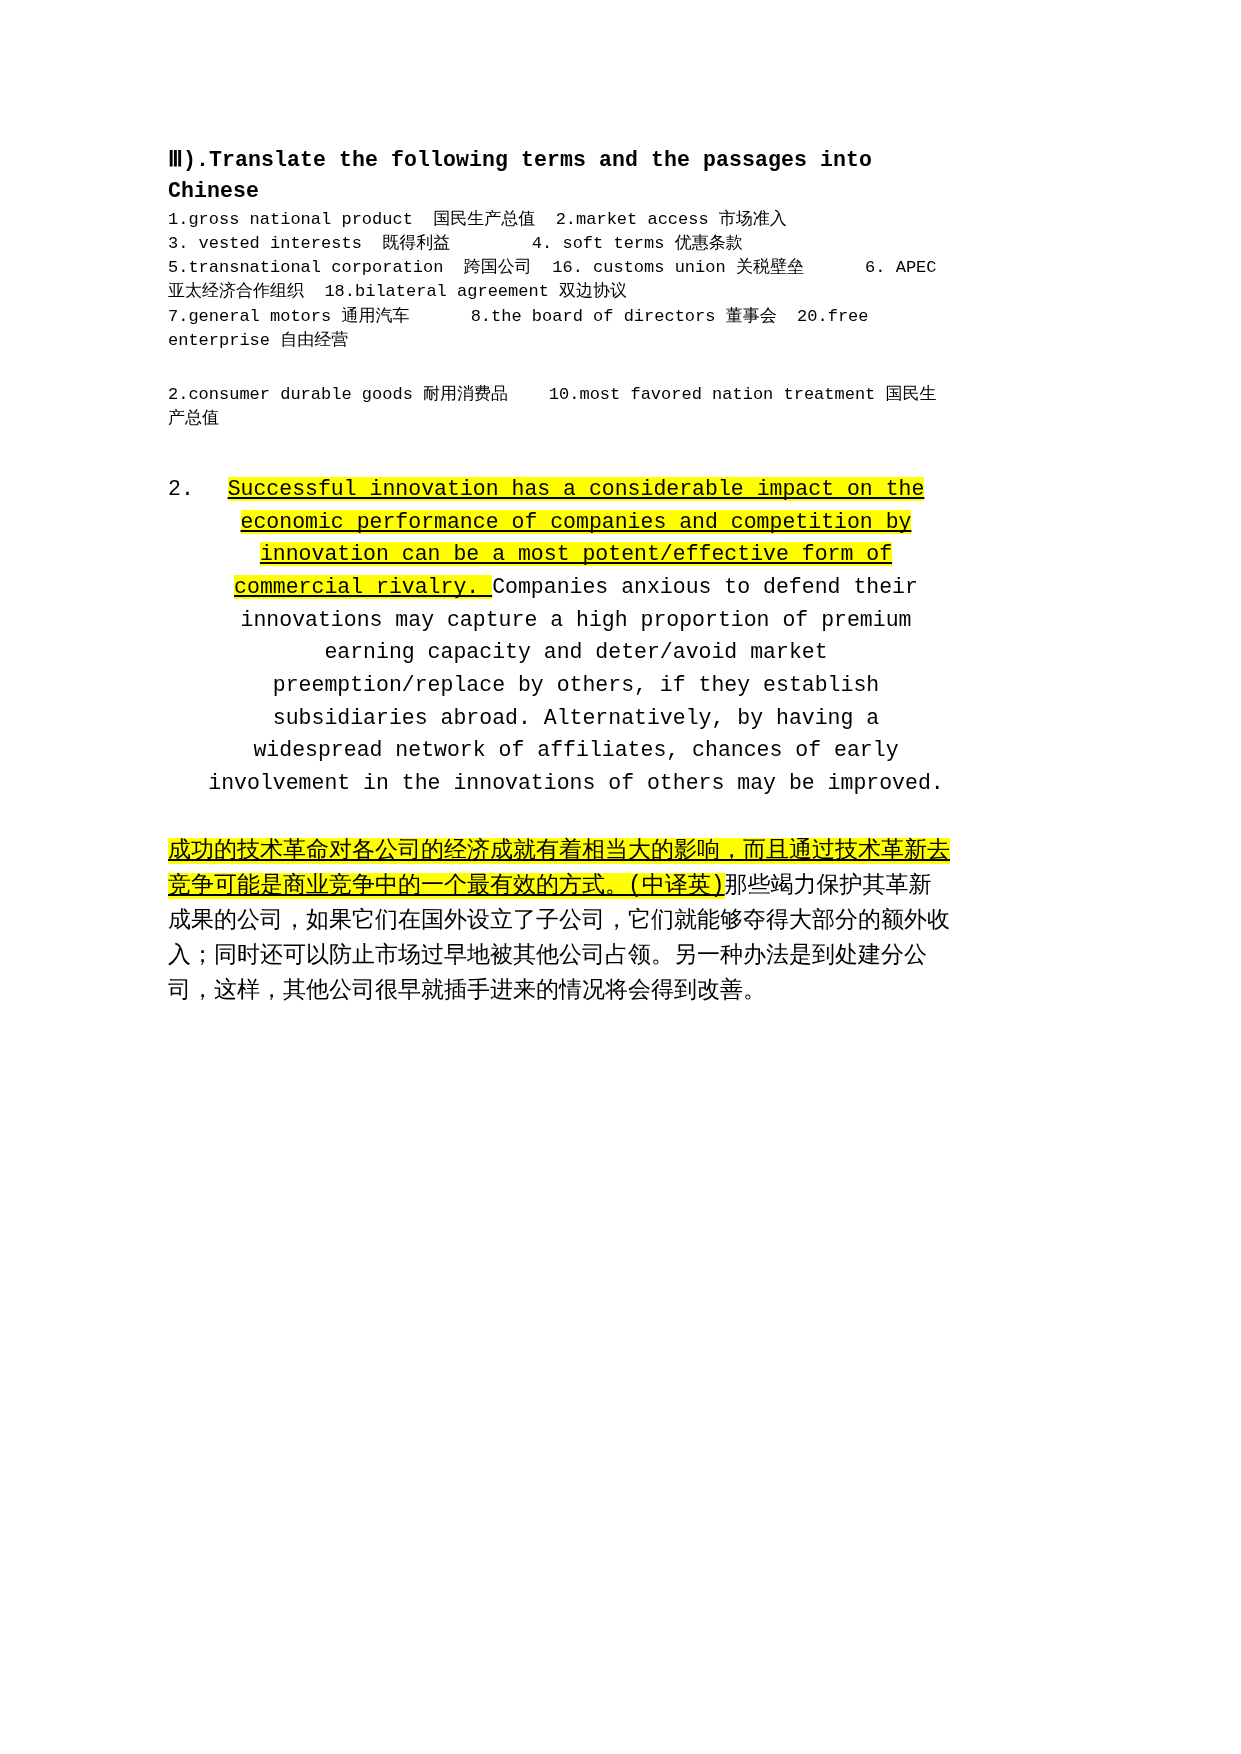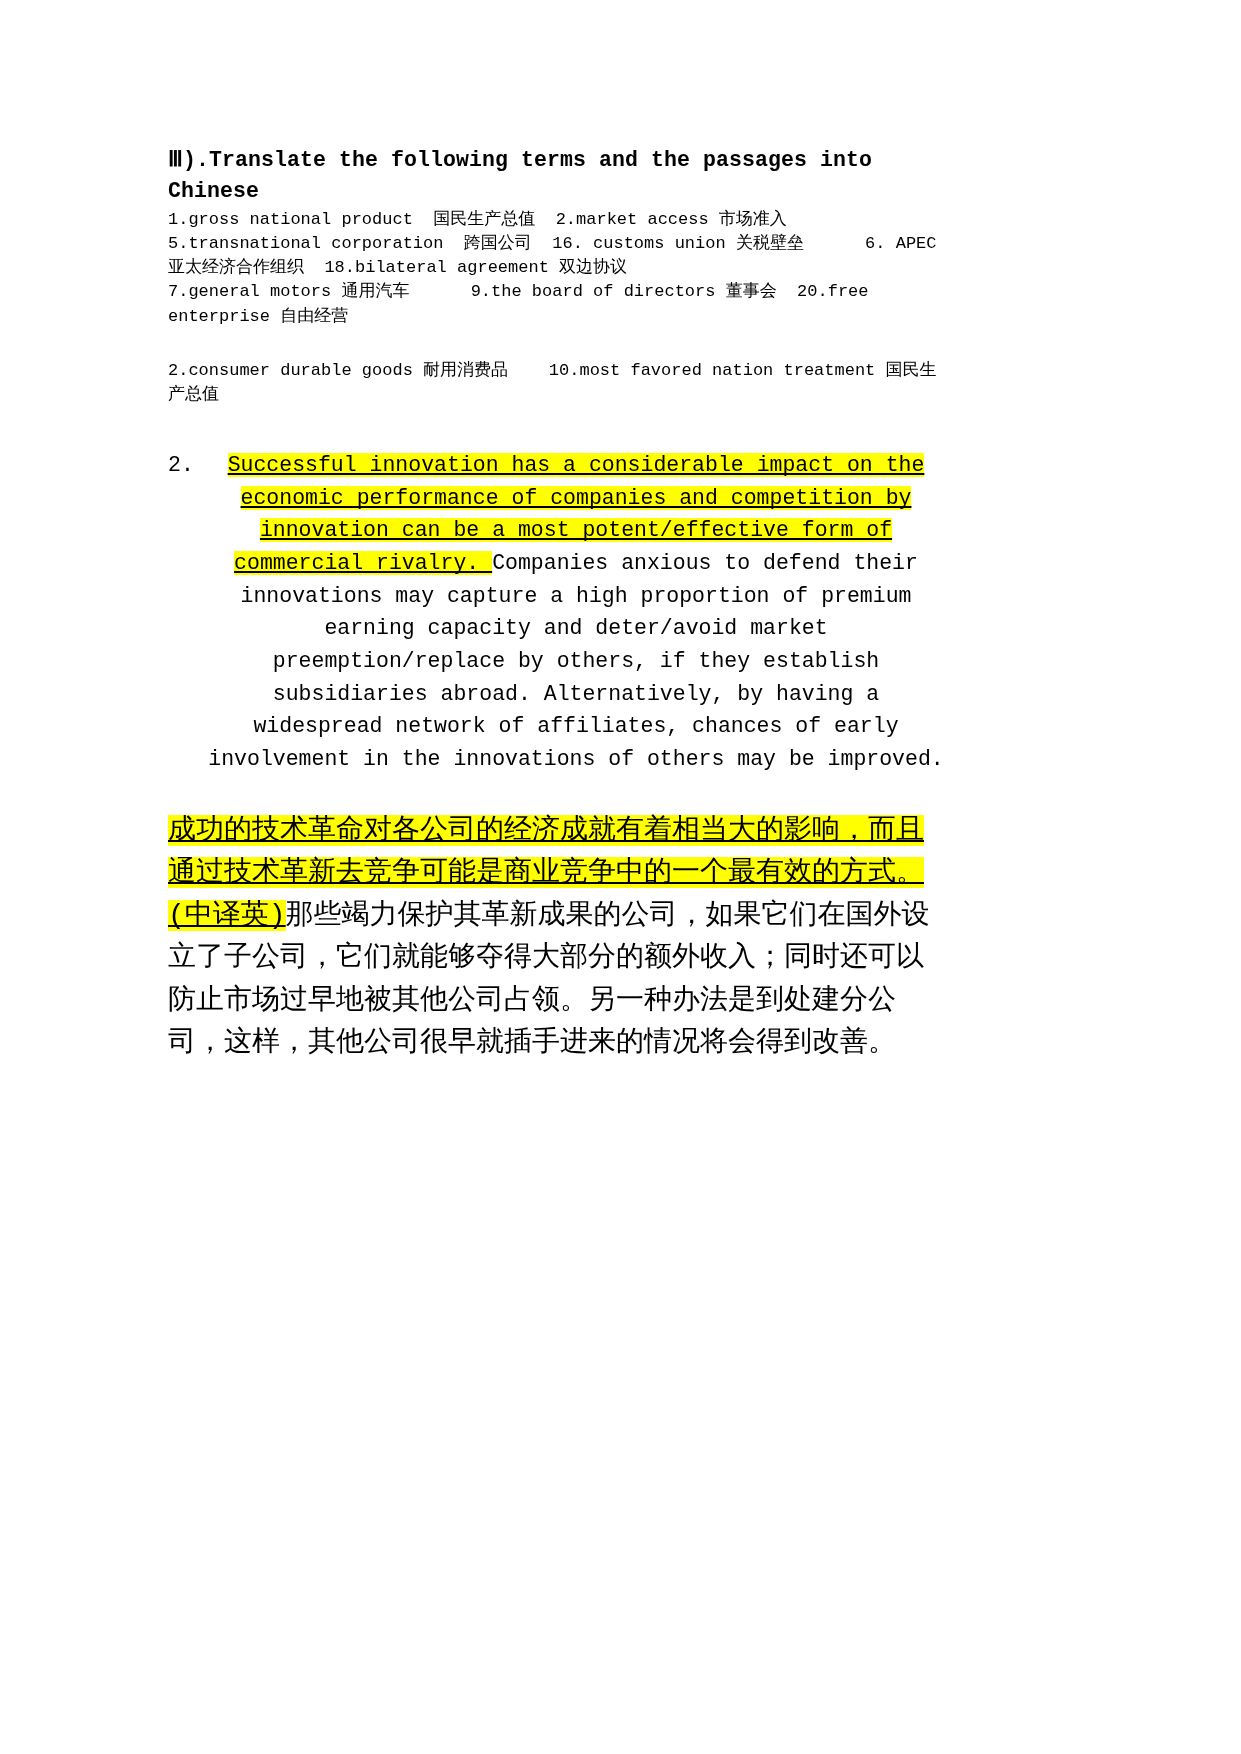--- a/index.html
+++ b/index.html
@@ -58,38 +58,39 @@
   .passage-body {
     flex: 1 1 auto;
     text-align: center;
   }
   .hl {
     background: #ffff00;
     text-decoration: underline;
     text-decoration-skip-ink: none;
   }
   .zh {
-    font-size: 28px;
+    font-size: 23px;
     line-height: 1.52;
     margin-top: 34px;
   }
   .zh .hl { background: #ffff00; text-decoration: underline; }
 </style>
 </head>
 <body>
 
 <div class="page">
   <div class="content">
 
     <h1 class="doc-title">Ⅲ).Translate the following terms and the passages into Chinese</h1>
 
     <div class="terms">
       <div>1.gross national product  国民生产总值  2.market access 市场准入</div>
+      <div>3. vested interests  既得利益        4. soft terms 优惠条款</div>
       <div>5.transnational corporation  跨国公司  16. customs union 关税壁垒      6. APEC 亚太经济合作组织  18.bilateral agreement 双边协议</div>
-      <div>7.general motors 通用汽车      9.the board of directors 董事会  20.free enterprise 自由经营</div>
+      <div>7.general motors 通用汽车      8.the board of directors 董事会  20.free enterprise 自由经营</div>
     </div>
 
     <div class="spacer-md"></div>
 
     <div class="terms">
       <div>2.consumer durable goods 耐用消费品    10.most favored nation treatment 国民生产总值</div>
     </div>
 
     <div class="spacer-lg"></div>
 

